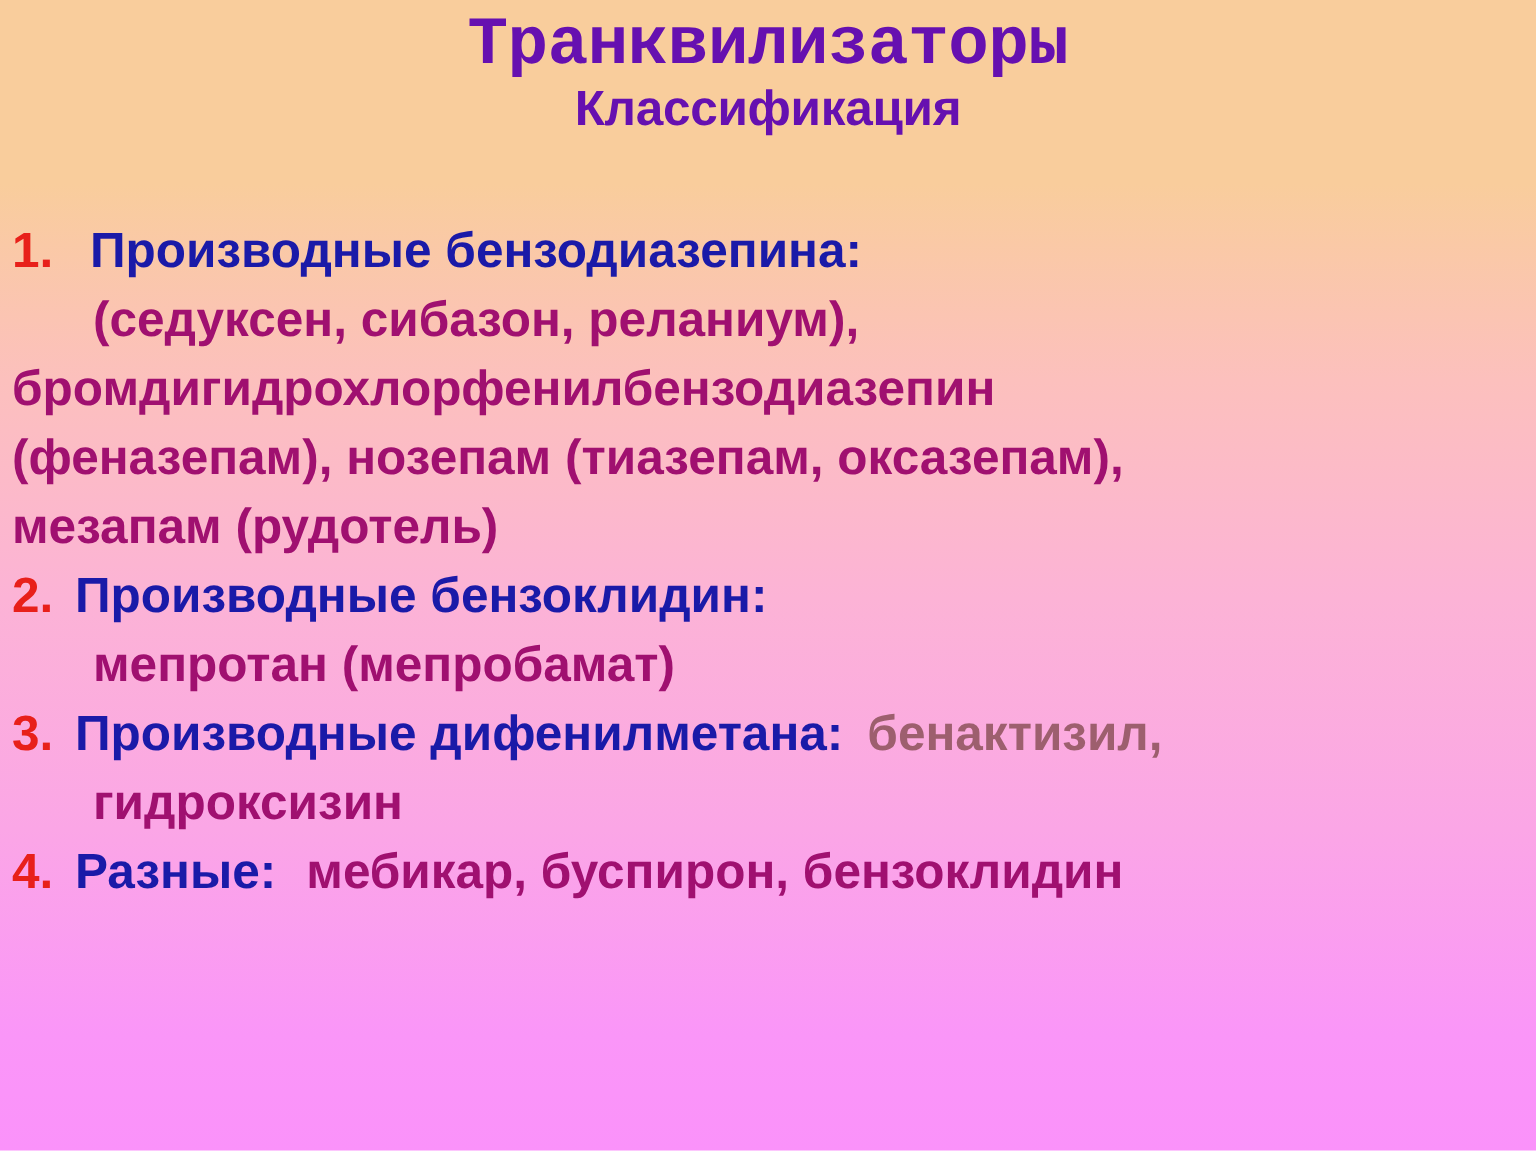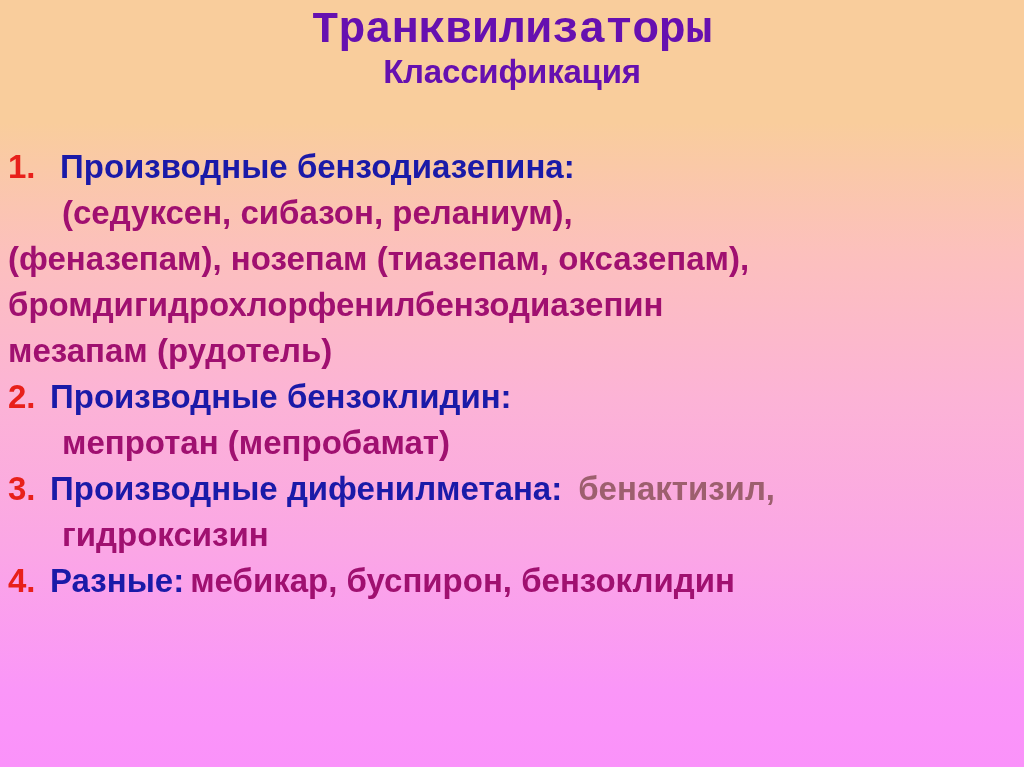--- a/index.html
+++ b/index.html
@@ -114,41 +114,41 @@
 
   <div id="body-list">
 
     <div class="line numbered">
       <span class="num">1.</span><span class="head">Производные бензодиазепина:</span>
     </div>
     <div class="line indent-1">
       <span class="drug">(седуксен, сибазон, реланиум),</span>
     </div>
     <div class="line indent-0">
-      <span class="drug">(феназепам), нозепам (тиазепам, оксазепам),</span>
+      <span class="drug">бромдигидрохлорфенилбензодиазепин</span>
     </div>
     <div class="line indent-0">
-      <span class="drug">бромдигидрохлорфенилбензодиазепин</span>
+      <span class="drug">(феназепам), нозепам (тиазепам, оксазепам),</span>
     </div>
     <div class="line indent-0">
       <span class="drug">мезапам (рудотель)</span>
     </div>
 
     <div class="line numbered">
       <span class="num tight">2.</span><span class="head">Производные бензоклидин:</span>
     </div>
     <div class="line indent-1">
       <span class="drug">мепротан (мепробамат)</span>
     </div>
 
     <div class="line numbered">
       <span class="num tight">3.</span><span class="head">Производные дифенилметана:</span><span class="drug-muted" style="margin-left:16px;">бенактизил,</span>
     </div>
     <div class="line indent-1">
       <span class="drug">гидроксизин</span>
     </div>
 
     <div class="line numbered">
-      <span class="num tight">4.</span><span class="head">Разные:</span><span class="drug" style="margin-left:6px;">мебикар, буспирон, бензоклидин</span>
+      <span class="num tight">4.</span><span class="head">Разные:</span><span class="drug" style="margin-left:20px;">мебикар, буспирон, бензоклидин</span>
     </div>
 
   </div>
 </div>
 
 </body></html>

